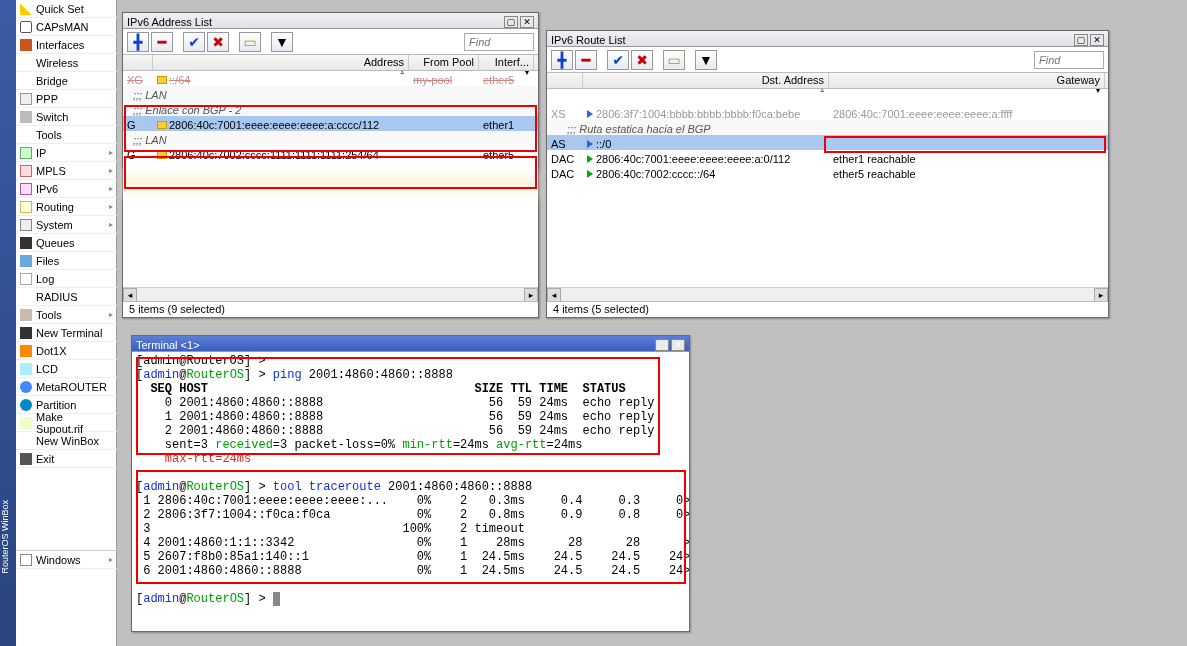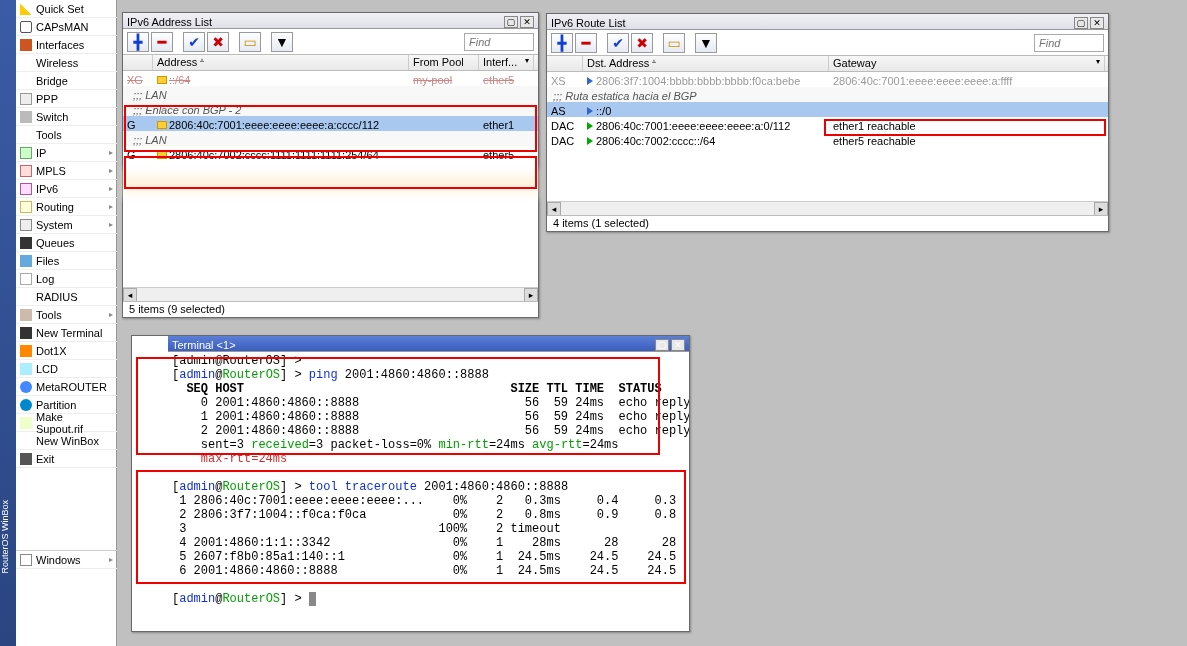--- a/index.html
+++ b/index.html
@@ -26,21 +26,21 @@
 .tbtn { width: 22px; height: 20px; border: 1px solid #999; background: linear-gradient(#fdfeff,#e6eaf2); display: flex; align-items: center; justify-content: center; font-size: 14px; cursor: default; }
 .tbtn.add { color: #1040d0; font-weight: bold; }
 .tbtn.rem { color: #c00; font-weight: bold; }
 .tbtn.chk { color: #1040d0; }
 .tbtn.x { color: #c00; }
 .tbtn.note { color: #c89000; }
 .find { margin-left: auto; width: 70px; height: 18px; border: 1px solid #aaa; font-style: italic; color: #888; padding: 0 4px; font-size: 11px; }
 
 
 .thead { display: flex; background: linear-gradient(#f7f7f7,#e8e8e8); border-bottom: 1px solid #bbb; height: 16px; }
-.th { border-right: 1px solid #ccc; padding: 1px 4px; font-size: 11px; display: flex; align-items: flex-start; }
+.th { border-right: 1px solid #ccc; padding: 1px 4px; font-size: 11px; display: flex; align-items: flex-end; flex-direction: column; }
 .th .sortind { margin-left: 3px; font-size: 7px; }
 .th .dd { margin-left: auto; font-size: 8px; }
 
 
 .trow { display: flex; height: 15px; align-items: flex-end; font-size: 11px; }
 .trow.selected { background: #a8c8f0; }
 .trow.comment { background: #f8f8f8; color: #555; font-style: italic; }
 .td { padding: 0 4px; overflow: hidden; white-space: nowrap; }
 .redbox { position: absolute; border: 2px solid #e00; pointer-events: none; }
 
@@ -282,21 +282,21 @@
   <div class="redbox" style="left:1px; top:92px; width:413px; height:47px;"></div>
   <div class="redbox" style="left:1px; top:143px; width:413px; height:33px;"></div>
   <div class="hscroll">
     <div class="sbtn">◂</div>
     <div class="strack"></div>
     <div class="sbtn">▸</div>
   </div>
   <div class="statusbar"><span>5 items (9 selected)</span></div>
 </div>
 
-<div class="win" style="left:546px; top:13px; width:563px; height:219px;">
+<div class="win" style="left:546px; top:30px; width:563px; height:288px;">
   <div class="win-title">
     <span class="wt-txt">IPv6 Route List</span>
     <div class="win-btn">▢</div>
     <div class="win-btn">✕</div>
   </div>
   <div class="toolbar">
     <div class="tbtn add">╋</div>
     <div class="tbtn rem">━</div>
     <div style="width:6px"></div>
     <div class="tbtn chk">✔</div>
@@ -311,28 +311,28 @@
     <div class="th" style="width:36px"></div>
     <div class="th" style="width:246px">
         <span>Dst. Address</span>
         <span class="sortind">▵</span>
       </div>
     <div class="th" style="width:276px">
         <span>Gateway</span>
         <span class="dd" style="margin-left:auto">▾</span>
       </div>
   </div>
-  <div id="route-rows" style="position:relative;">
+  <div id="route-rows" style="position:relative;margin-top:16px;">
       <div class="trow">
         <div class="td" style="width:36px;color:#999;">XS</div>
         <div class="td" style="width:246px;color:#999;"><span class="route-ic blue"></span>2806:3f7:1004:bbbb:bbbb:bbbb:f0ca:bebe</div>
         <div class="td" style="width:276px;color:#999;">2806:40c:7001:eeee:eeee:eeee:a:ffff</div>
       </div>
       <div class="trow comment">
-        <div class="td" style="padding-left:6px">;;; Ruta estatica hacia el BGP</div>
+        <div class="td" style="padding-left:20px">;;; Ruta estatica hacia el BGP</div>
       </div>
       <div class="trow selected">
         <div class="td" style="width:36px;">AS</div>
         <div class="td" style="width:246px;"><span class="route-ic blue"></span>::/0</div>
       </div>
       <div class="trow">
         <div class="td" style="width:36px;">DAC</div>
         <div class="td" style="width:246px;"><span class="route-ic"></span>2806:40c:7001:eeee:eeee:eeee:a:0/112</div>
         <div class="td" style="width:276px;">ether1 reachable</div>
       </div>
@@ -341,24 +341,24 @@
         <div class="td" style="width:246px;"><span class="route-ic"></span>2806:40c:7002:cccc::/64</div>
         <div class="td" style="width:276px;">ether5 reachable</div>
       </div>
     </div>
   <div class="redbox" style="left:277px; top:105px; width:282px; height:17px;"></div>
   <div class="hscroll">
     <div class="sbtn">◂</div>
     <div class="strack"></div>
     <div class="sbtn">▸</div>
   </div>
-  <div class="statusbar"><span>4 items (1 selected)</span></div>
+  <div class="statusbar"><span>4 items (5 selected)</span></div>
 </div>
 
-<div class="win" style="left:131px; top:335px; width:559px; height:297px;padding-left:36px;">
+<div class="win" style="left:131px; top:335px; width:559px; height:297px;">
   <div class="win-title active">
     <span class="wt-txt">Terminal &lt;1&gt;</span>
     <div class="win-btn">▢</div>
     <div class="win-btn">✕</div>
   </div>
   <div class="term" id="term-body" style="height:279px; overflow:hidden;"><span style="color:#000000">[admin@RouterOS] &gt;</span>
 [<span class="tblue">admin</span>@<span class="tgreen">RouterOS</span>] &gt; <span class="tblue">ping</span> 2001:4860:4860::8888
 <b>  SEQ HOST                                     SIZE TTL TIME  STATUS</b>
     0 2001:4860:4860::8888                       56  59 24ms  echo reply
     1 2001:4860:4860::8888                       56  59 24ms  echo reply

